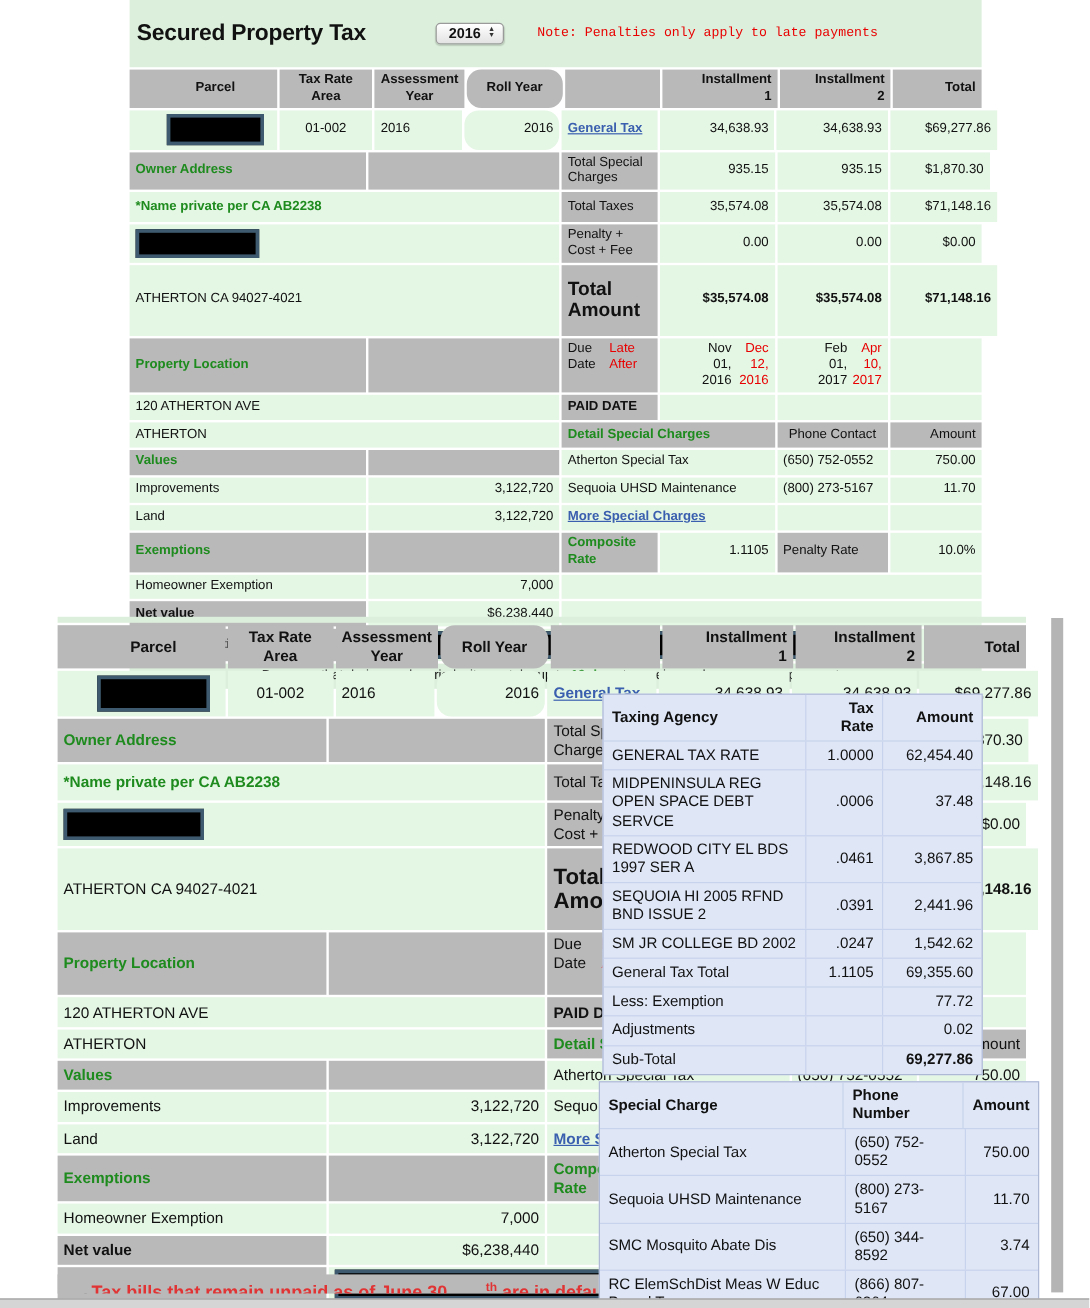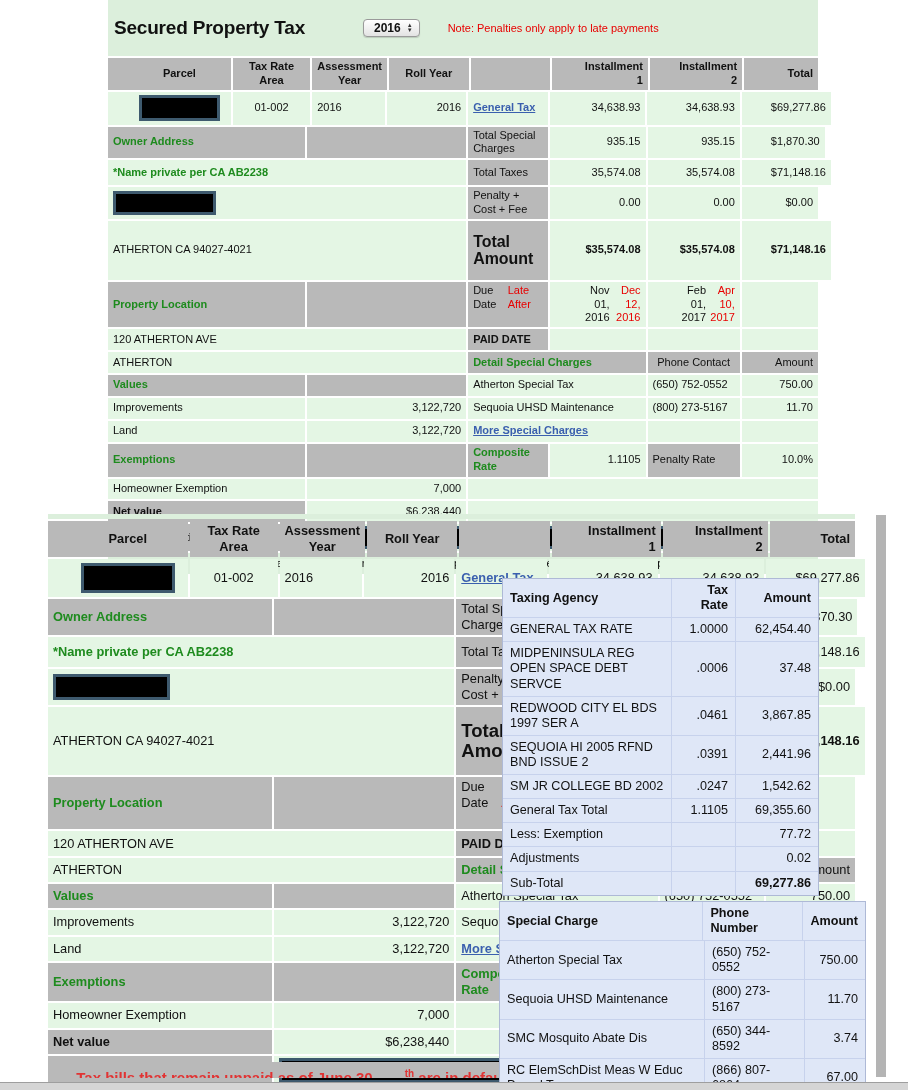--- a/index.html
+++ b/index.html
@@ -9,42 +9,42 @@
   .sec-a{left:108px;top:0;width:710px;font-size:11px;}
   .sec-b{left:48px;top:514px;width:807px;font-size:12.8px;}
 
   
   .band{background:#dcefdc;height:56px;display:flex;align-items:center;padding:0 6px;box-sizing:border-box;}
   .title{font-size:19px;font-weight:bold;letter-spacing:-0.2px;}
   .yearsel{margin-left:58px;display:inline-flex;align-items:center;gap:6px;background:linear-gradient(#ffffff,#e3e3e3);
            border:1px solid #9a9a9a;border-radius:4px;padding:1px 6px 1px 10px;font-weight:bold;font-size:12px;
            box-shadow:0 1px 1px rgba(0,0,0,.15);}
   .arrows{display:flex;flex-direction:column;font-size:6px;line-height:5px;color:#333;}
-  .note{margin-left:28px;font-size:11px;}
+  .note{margin-left:28px;font-size:11px;font-family:Liberation Mono, monospace;}
   .strip{background:#dcefdc;height:5px;margin-bottom:2px;}
 
   
   .row{display:flex;gap:2px;margin-top:2px;}
   .c{background:#e4f6e4;padding:2px 5px;display:flex;align-items:center;box-sizing:border-box;
      min-height:1.9em;line-height:1.25;}
   .gy{background:#b9b9b9;}
   .num{justify-content:flex-end;text-align:right;padding-left:29px;}
   .ctr{justify-content:center;text-align:center;}
   .b{font-weight:bold;}
   .glabel{color:#1e8b1e;font-weight:bold;}
   .red{color:#e80000;}
   .link{color:#3a5fae;font-weight:bold;text-decoration:underline;cursor:pointer;}
   .col2{flex-direction:row;align-items:flex-start;justify-content:flex-end;}
   .col2.num{align-items:flex-end;}
   .big-label{font-size:1.45em;font-weight:bold;line-height:1.1;}
 
   .w-parcel{flex:0 0 17.3%;padding-left:25px;}
   .w-tra{flex:0 0 10.9%;}
   .w-ay{flex:0 0 10.2%;}
-  .w-ry{flex:0 0 11.2%;}
+  .w-ry{flex:0 0 11.2%;border-radius:12px;}
   .w-lab{flex:0 0 11.2%;}
   .w-i1{flex:0 0 13.5%;}
   .w-i2{flex:0 0 13.0%;}
   .w-tot{flex:1;}
   .w-lefthalf{flex:0 0 calc(49.6% + 6px);}
   .w-left1{flex:0 0 27.7%;}
   .w-left2{flex:0 0 calc(21.9% + 4px);}
   .w-dname{flex:0 0 calc(24.7% + 2px);}
   .flex1{flex:1;}
 

